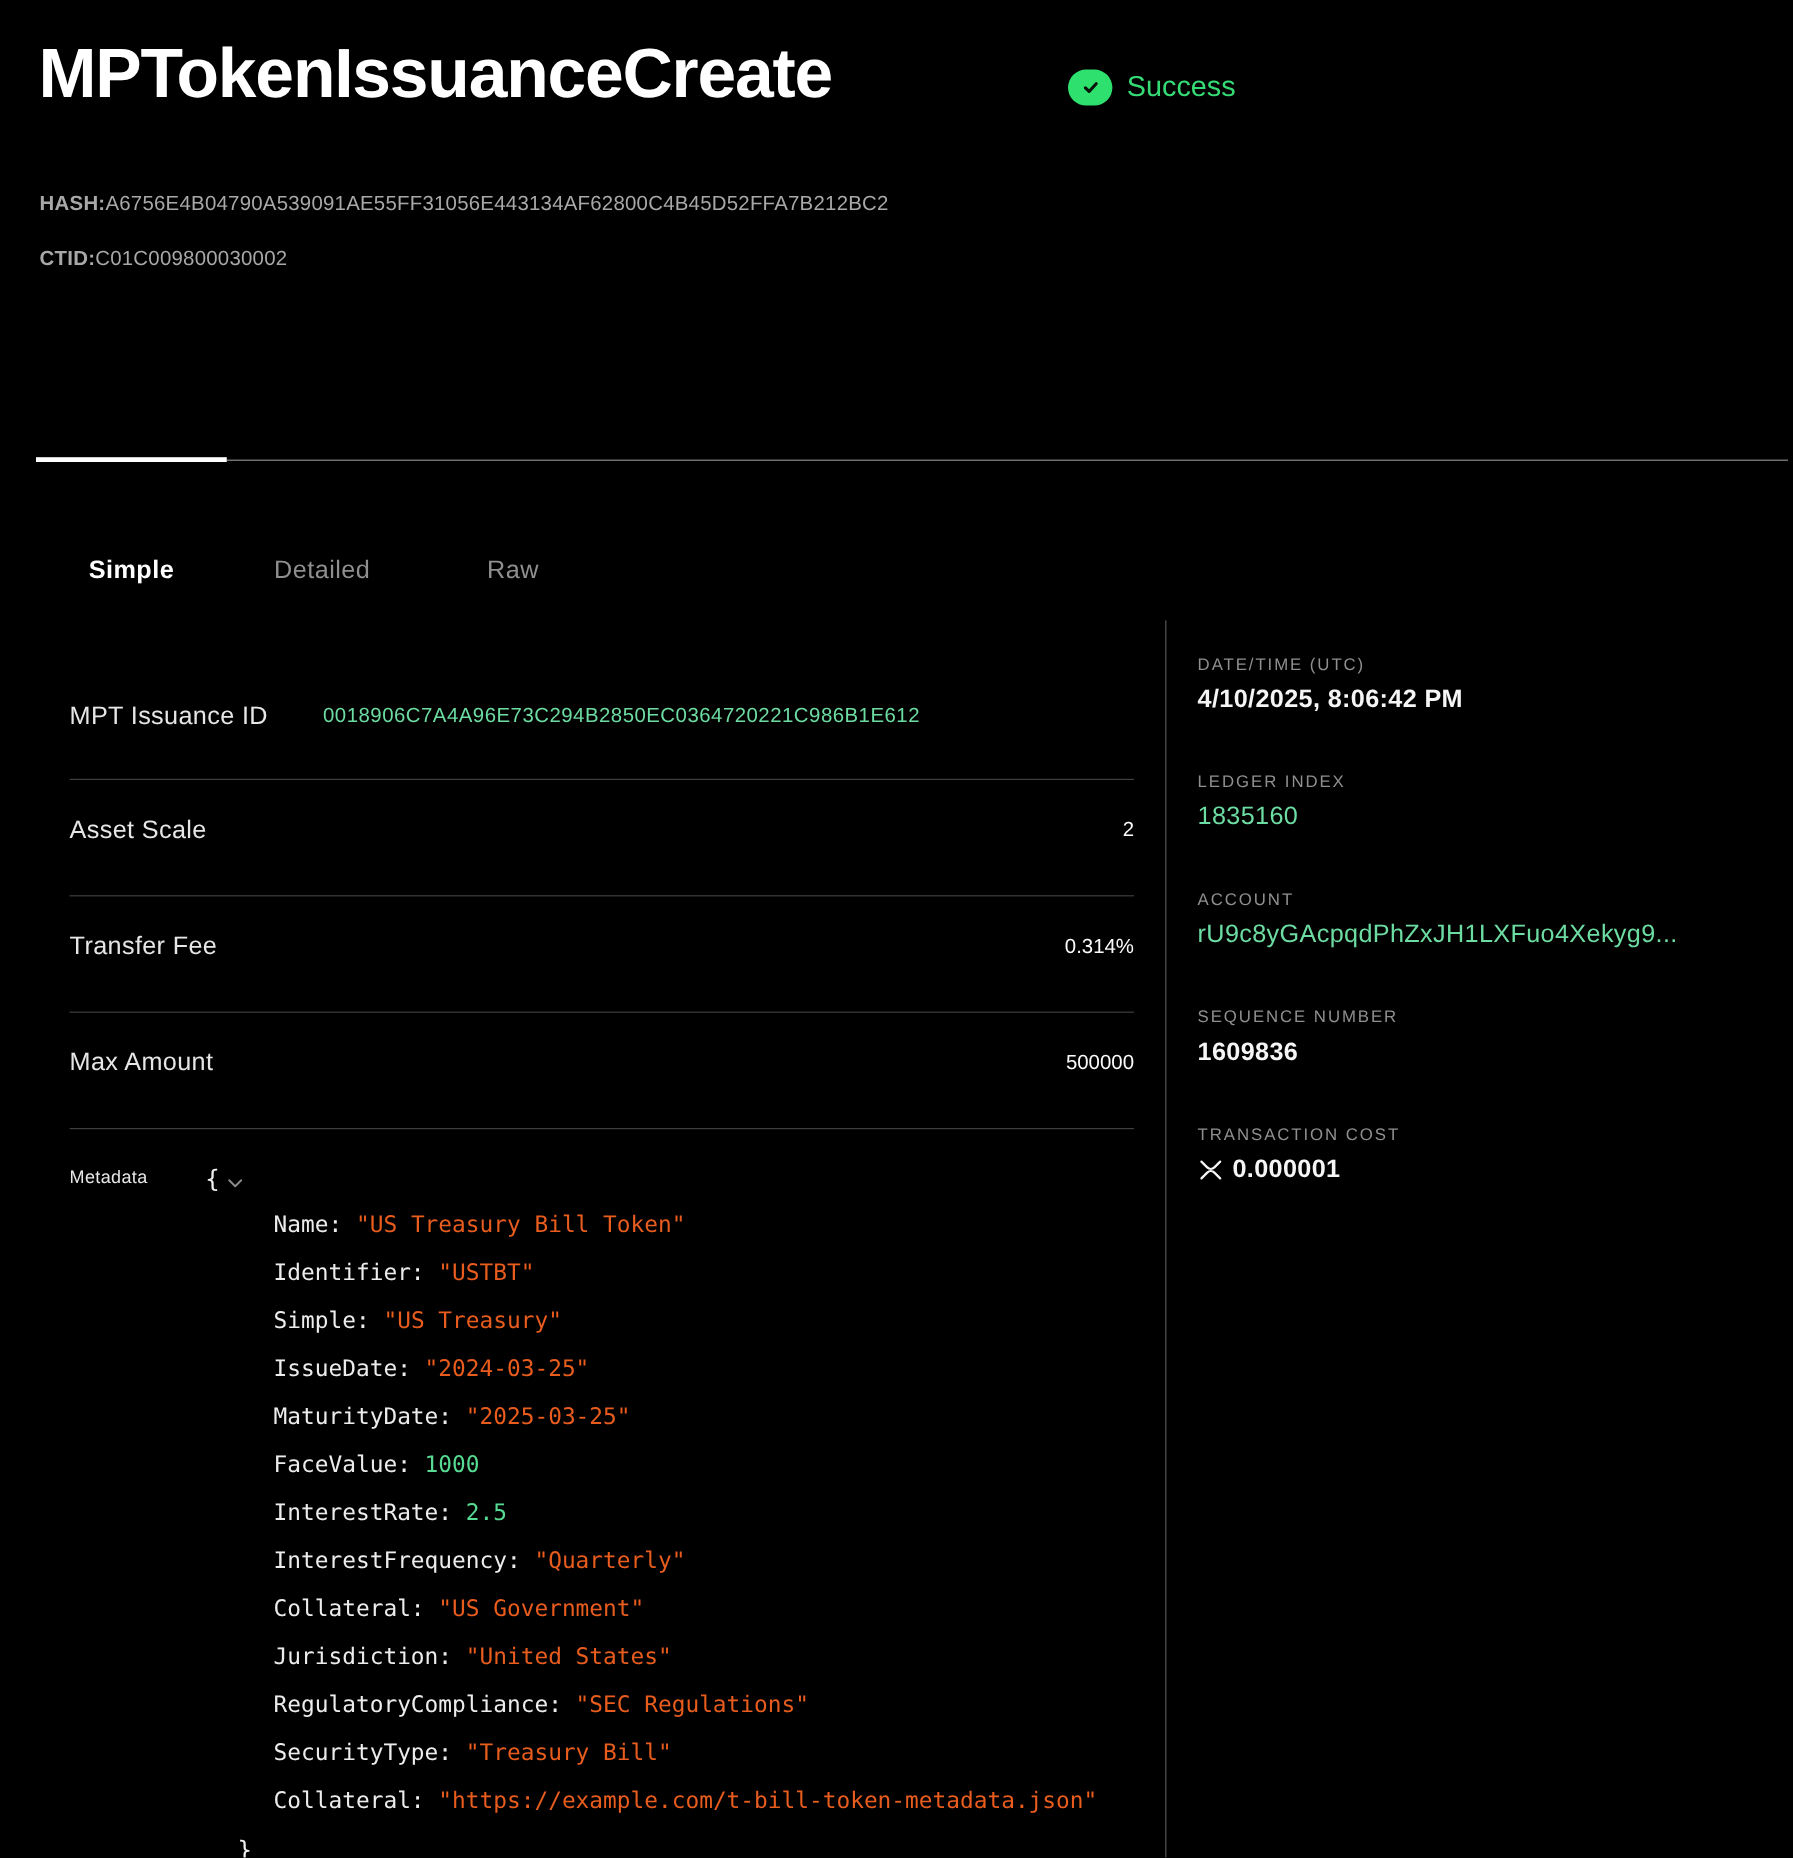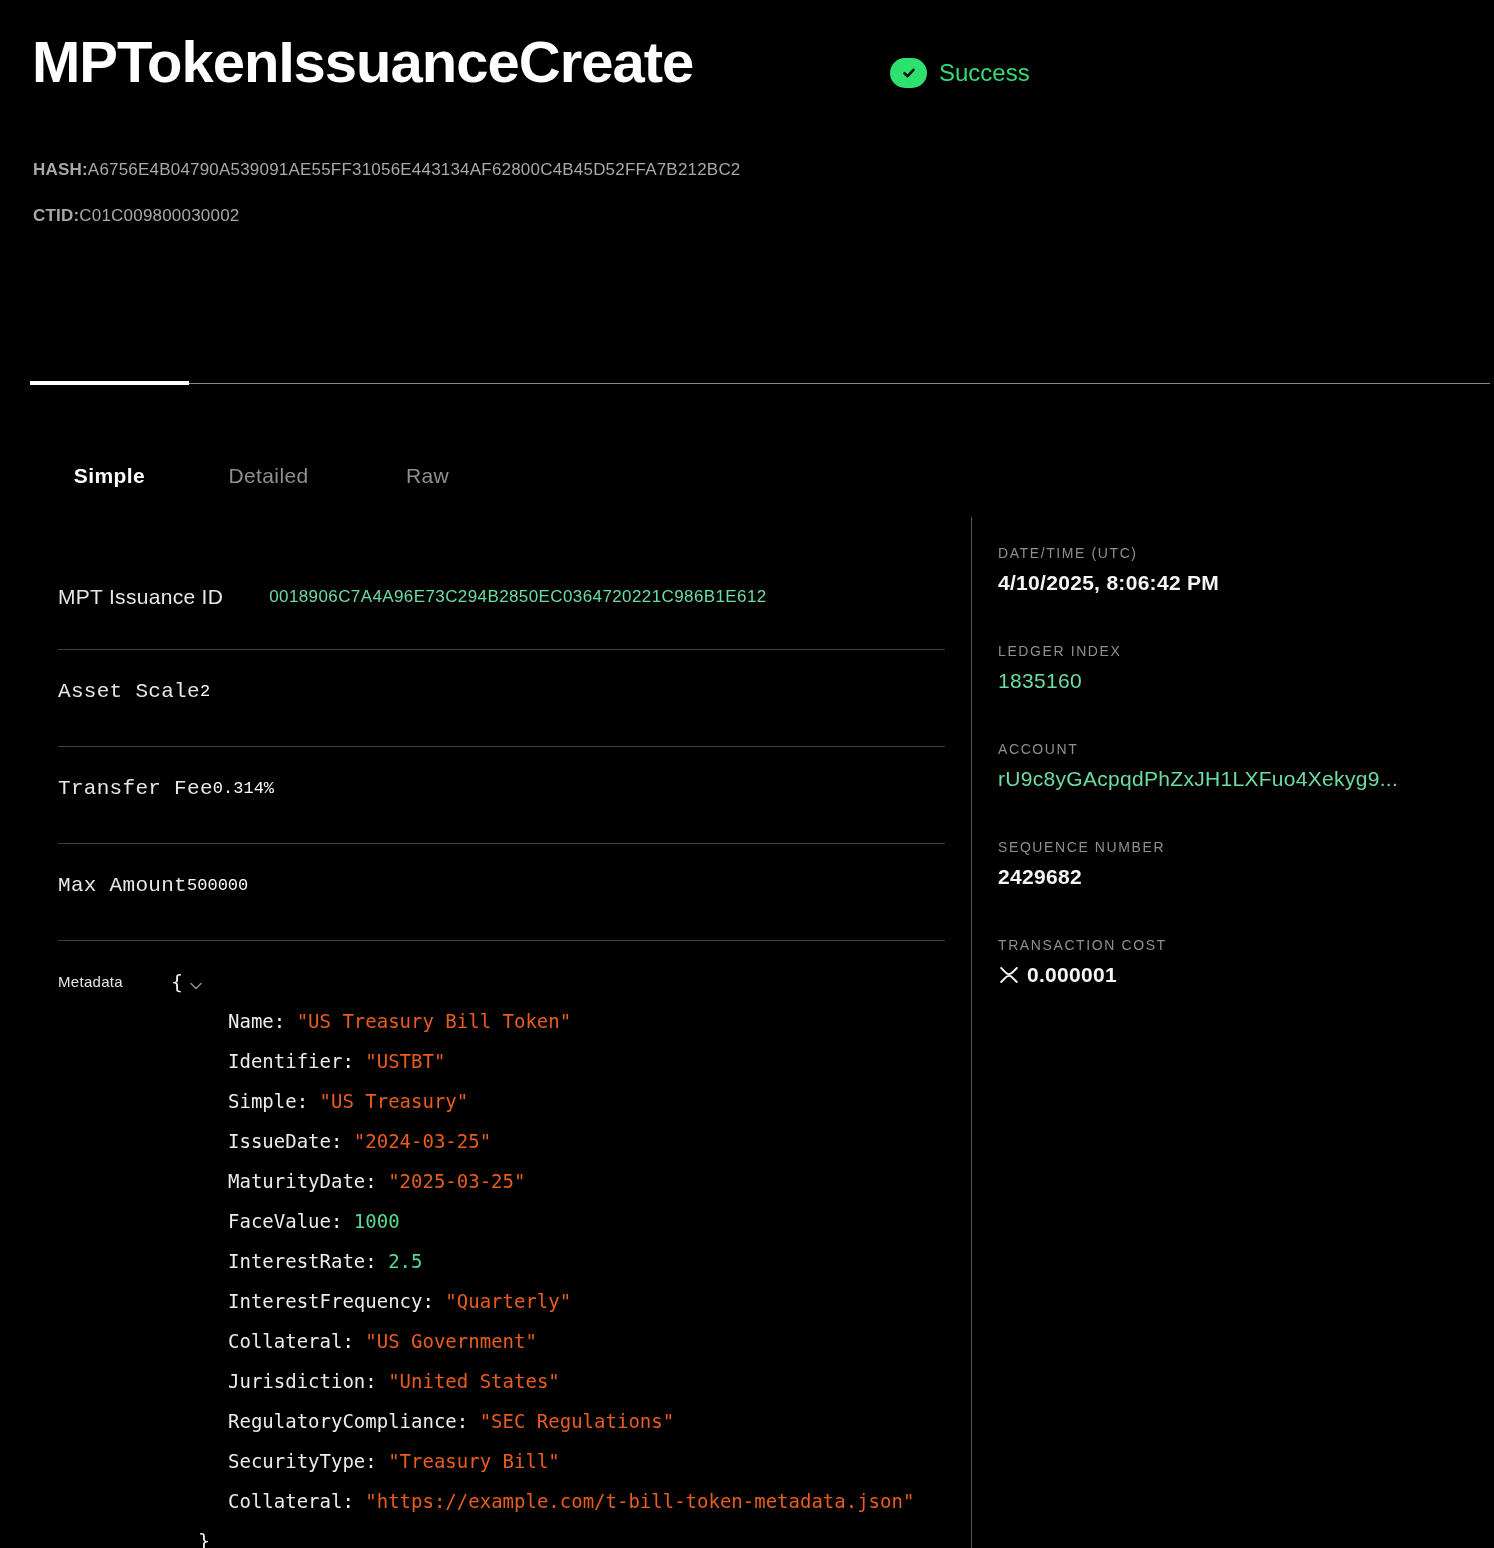--- a/index.html
+++ b/index.html
@@ -63,21 +63,21 @@
 
   
   .row{
     display:flex;align-items:flex-start;
     border-bottom:1px solid #3f3f3f;
   }
   .row .label{font-size:21px;color:#e6e6e6;letter-spacing:.3px;line-height:22px;}
   .row .value{font-size:17px;color:#fafafa;line-height:22px;}
   .row.issuance{padding:69px 0 41px;}
   .row.issuance .value{color:#6cdca2;margin-left:46px;letter-spacing:.4px;}
-  .row.kv{padding:31px 0 43px;justify-content:flex-start;font-family:Liberation Mono, monospace;}
+  .row.kv{padding:31px 0 43px;justify-content:space-between;}
 
   
   .meta-section{padding-top:30px;}
   .meta-head{display:flex;align-items:center;}
   .meta-head .label{font-size:15px;color:#e6e6e6;letter-spacing:.3px;line-height:22px;text-align:right;}
   .meta-brace{
     font-family:"DejaVu Sans Mono",monospace;font-size:20px;color:#efefef;
     margin-left:48px;line-height:22px;
   }
   .meta-chevron{margin-left:6px;margin-top:8px;cursor:pointer;display:inline-flex;}
@@ -201,21 +201,21 @@
       <div class="side-value green">1835160</div>
     </div>
 
     <div class="side-block">
       <div class="side-label">ACCOUNT</div>
       <div class="side-value green">rU9c8yGAcpqdPhZxJH1LXFuo4Xekyg9...</div>
     </div>
 
     <div class="side-block">
       <div class="side-label">SEQUENCE NUMBER</div>
-      <div class="side-value">2429682</div>
+      <div class="side-value">1609836</div>
     </div>
 
     <div class="side-block">
       <div class="side-label">TRANSACTION COST</div>
       <div class="side-value">
         <span class="xrp-glyph">
           <svg width="22" height="20" viewBox="0 0 20 20">
             <path d="M2.2 3 L7 7.8 a4.3 4.3 0 0 0 6 0 L17.8 3" fill="none" stroke="#f5f5f5" stroke-width="1.9" stroke-linecap="round"></path>
             <path d="M2.2 17 L7 12.2 a4.3 4.3 0 0 1 6 0 L17.8 17" fill="none" stroke="#f5f5f5" stroke-width="1.9" stroke-linecap="round"></path>
           </svg>

